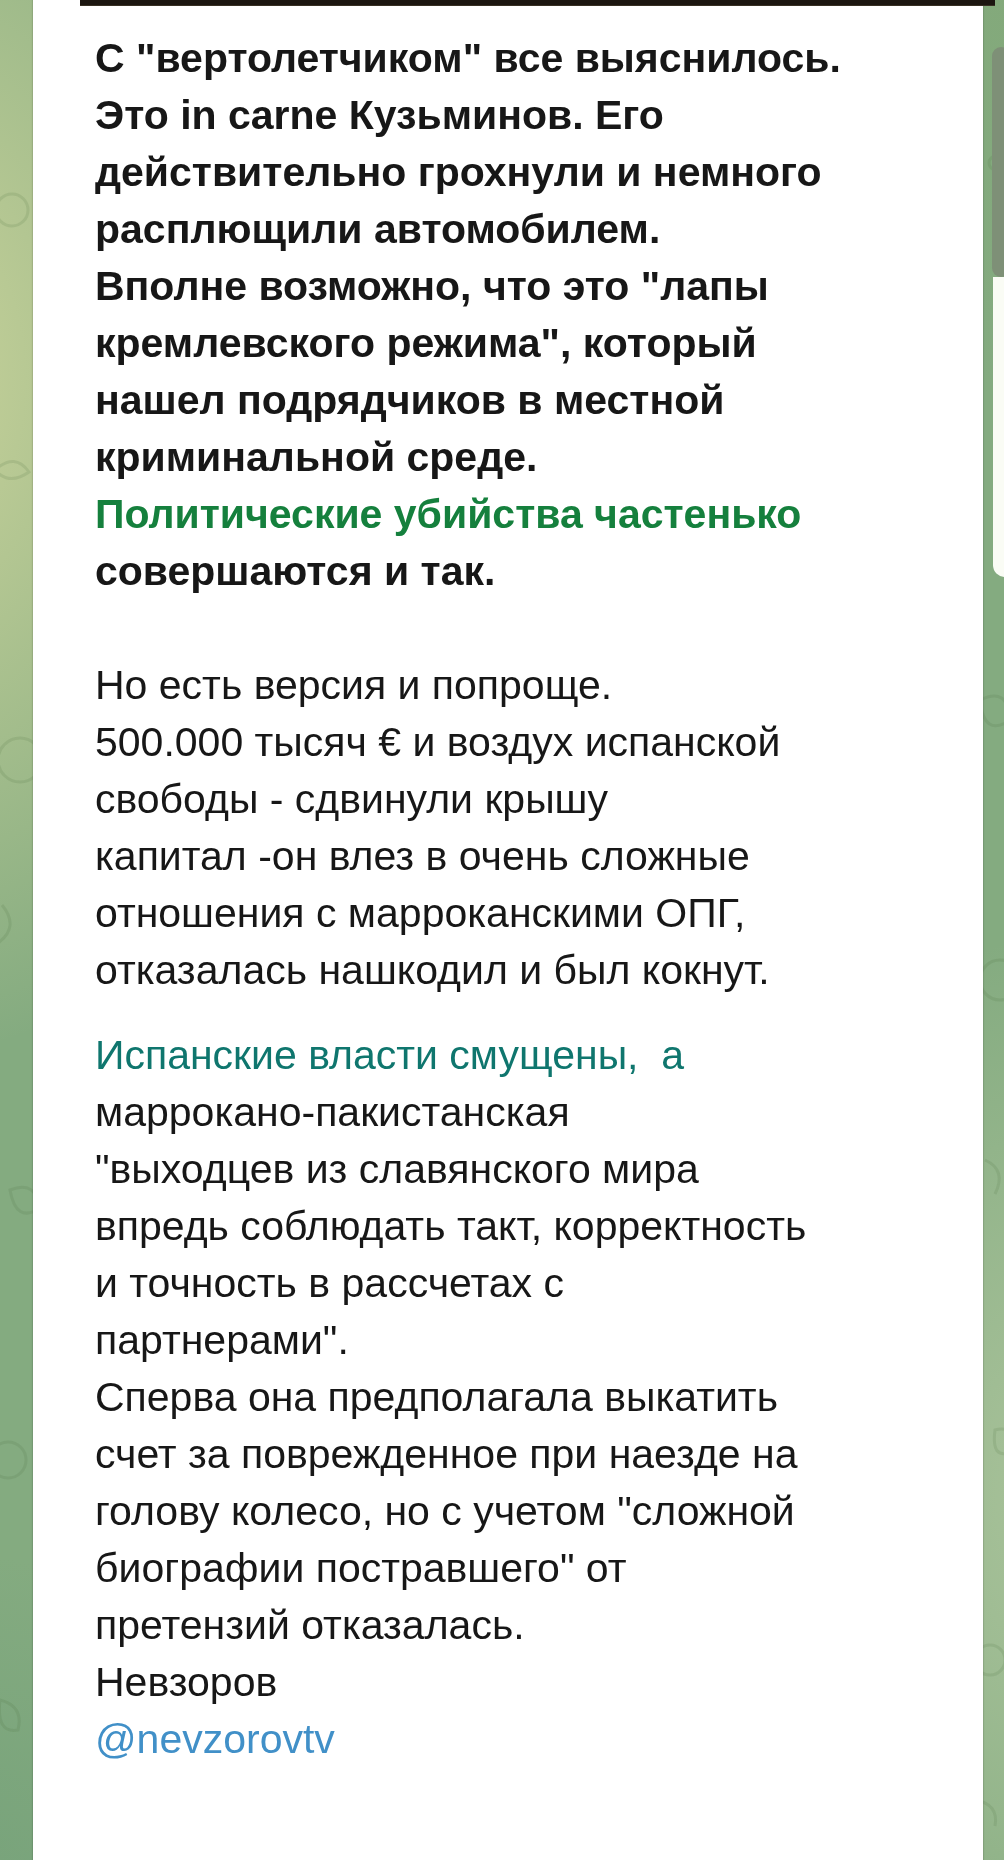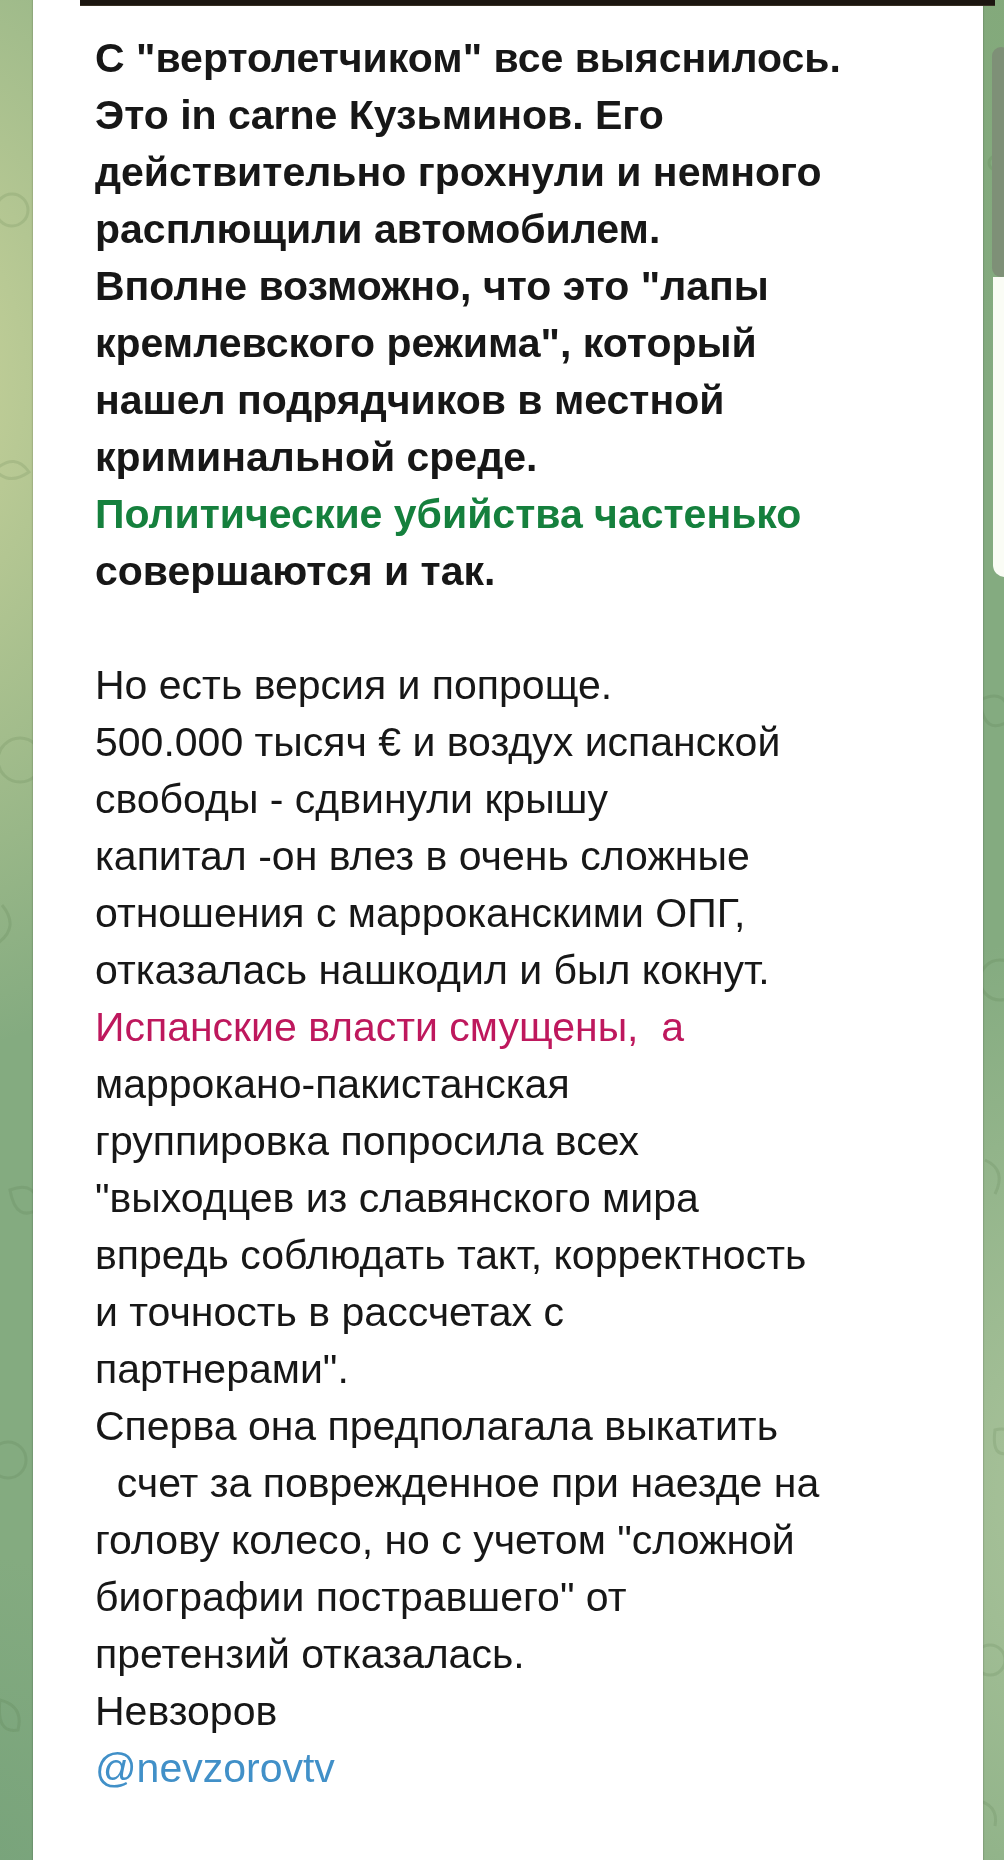--- a/index.html
+++ b/index.html
@@ -107,29 +107,28 @@
           <div class="line bold-line" style="color: rgb(23, 23, 23);">совершаются и так.</div>
         </div>
       <div class="para-gap"></div>
       <div>
           <div class="line" style="color: rgb(23, 23, 23);">Но есть версия и попроще.</div>
           <div class="line" style="color: rgb(23, 23, 23);">500.000 тысяч € и воздух испанской</div>
           <div class="line" style="color: rgb(23, 23, 23);">свободы - сдвинули крышу</div>
           <div class="line" style="color: rgb(23, 23, 23);">капитал -он влез в очень сложные</div>
           <div class="line" style="color: rgb(23, 23, 23);">отношения с марроканскими ОПГ,</div>
           <div class="line" style="color: rgb(23, 23, 23);">отказалась нашкодил и был кокнут.</div>
-          <div class="line" style="color: #be185d;">Испанские власти смущены,  а</div>
+          <div class="line" style="color: #0f766e; margin-top: 28px;">Испанские власти смущены,  а</div>
           <div class="line" style="color: rgb(23, 23, 23);">маррокано-пакистанская</div>
-          <div class="line" style="color: rgb(23, 23, 23);">группировка попросила всех</div>
           <div class="line" style="color: rgb(23, 23, 23);">"выходцев из славянского мира</div>
           <div class="line" style="color: rgb(23, 23, 23);">впредь соблюдать такт, корректность</div>
           <div class="line" style="color: rgb(23, 23, 23);">и точность в рассчетах с</div>
           <div class="line" style="color: rgb(23, 23, 23);">партнерами".</div>
           <div class="line" style="color: rgb(23, 23, 23);">Сперва она предполагала выкатить</div>
-          <div class="line" style="color: rgb(23, 23, 23); text-align: center;">счет за поврежденное при наезде на</div>
+          <div class="line" style="color: rgb(23, 23, 23);">счет за поврежденное при наезде на</div>
           <div class="line" style="color: rgb(23, 23, 23);">голову колесо, но с учетом "сложной</div>
           <div class="line" style="color: rgb(23, 23, 23);">биографии постравшего" от</div>
           <div class="line" style="color: rgb(23, 23, 23);">претензий отказалась.</div>
           <div class="line" style="color: rgb(23, 23, 23);">Невзоров</div>
         </div>
       <div class="link-line" style="color: rgb(65, 144, 200);">@nevzorovtv</div>
     </div>
   </div>
 
   <div class="scrollbar-thumb"></div>

